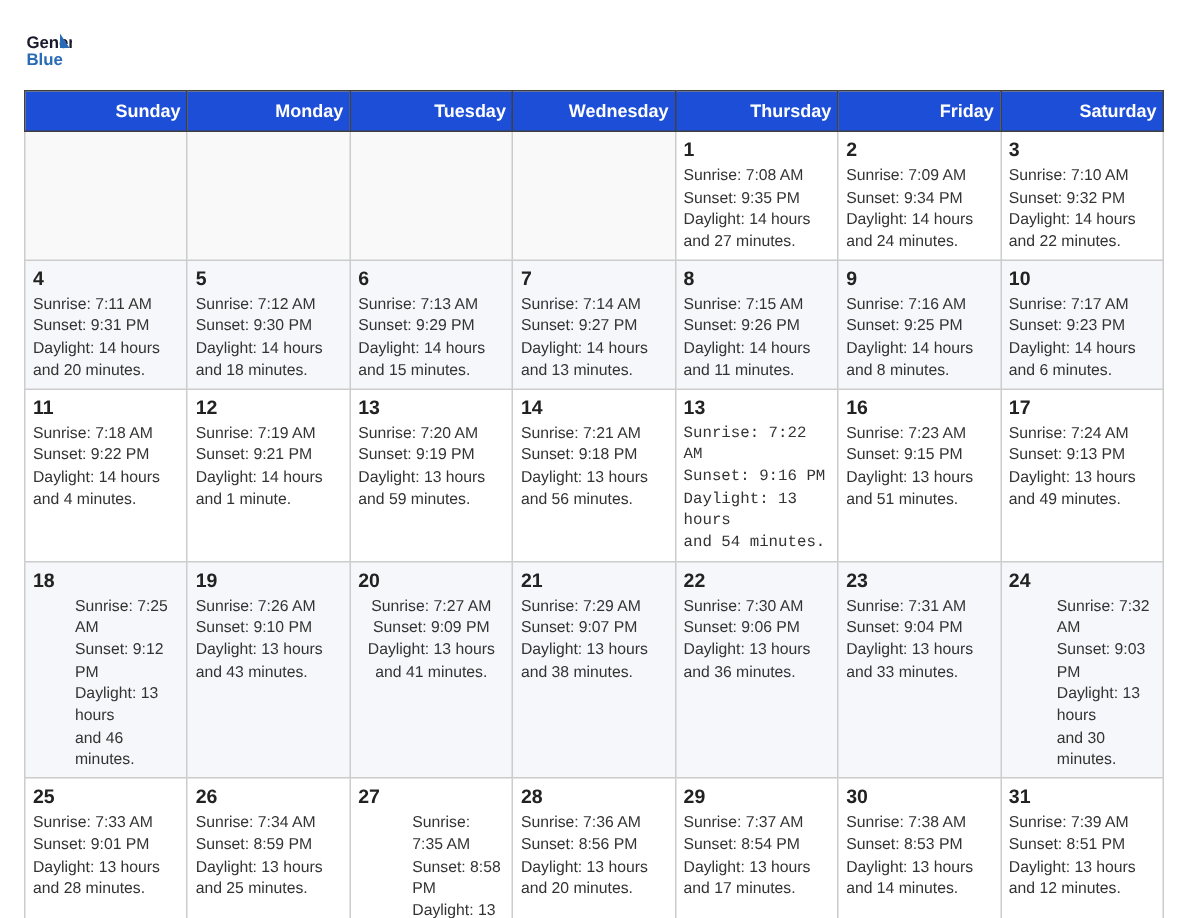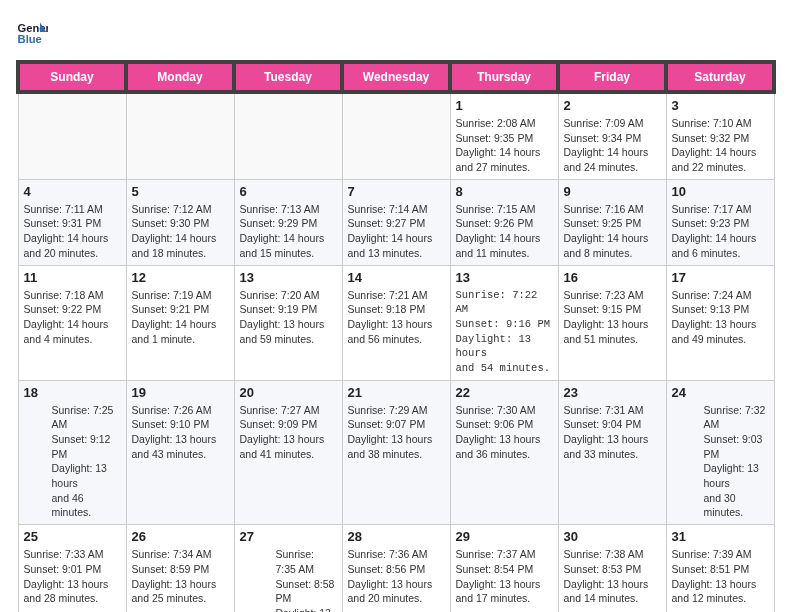--- a/index.html
+++ b/index.html
@@ -36,26 +36,26 @@
     .location {
       font-size: 14px;
       color: #555;
     }
     .calendar {
       width: 100%;
       border-collapse: collapse;
       font-size: 11px;
     }
     .calendar th {
-      background: #ec4899;
+      background: #1d4ed8;
       color: #fff;
       padding: 6px 4px;
-      text-align: center;
+      text-align: right;
       font-size: 12px;
-      border: 4px solid #404040;
+      border: 1px solid #404040;
     }
     .calendar td {
       border: 1px solid #ccc;
       vertical-align: top;
       padding: 4px 5px;
       width: 108px;
       min-height: 80px;
       background: #fff;
     }
     .calendar td.empty {
@@ -110,21 +110,21 @@
       </tr>
   </thead>
   <tbody id="calendar-body">
   <tr>
         <td class="empty"></td>
         <td class="empty"></td>
         <td class="empty"></td>
         <td class="empty"></td>
         <td>
           <div class="day-num">1</div>
-          <div class="day-info" style="white-space: pre-line;">Sunrise: 2:08 AM
+          <div class="day-info" style="white-space: pre-line;">Sunrise: 7:08 AM
 Sunset: 9:35 PM
 Daylight: 14 hours
 and 27 minutes.</div>
         </td>
         <td>
           <div class="day-num">2</div>
           <div class="day-info" style="white-space: pre-line;">Sunrise: 7:09 AM
 Sunset: 9:34 PM
 Daylight: 14 hours
 and 24 minutes.</div>
@@ -249,21 +249,21 @@
         </td>
         <td>
           <div class="day-num">19</div>
           <div class="day-info" style="white-space: pre-line;">Sunrise: 7:26 AM
 Sunset: 9:10 PM
 Daylight: 13 hours
 and 43 minutes.</div>
         </td>
         <td>
           <div class="day-num">20</div>
-          <div class="day-info" style="white-space: pre-line;">Sunrise: 7:27 AM
+          <div class="day-info" style="white-space: pre-line; text-align: center;">Sunrise: 7:27 AM
 Sunset: 9:09 PM
 Daylight: 13 hours
 and 41 minutes.</div>
         </td>
         <td>
           <div class="day-num">21</div>
           <div class="day-info" style="white-space: pre-line;">Sunrise: 7:29 AM
 Sunset: 9:07 PM
 Daylight: 13 hours
 and 38 minutes.</div>

